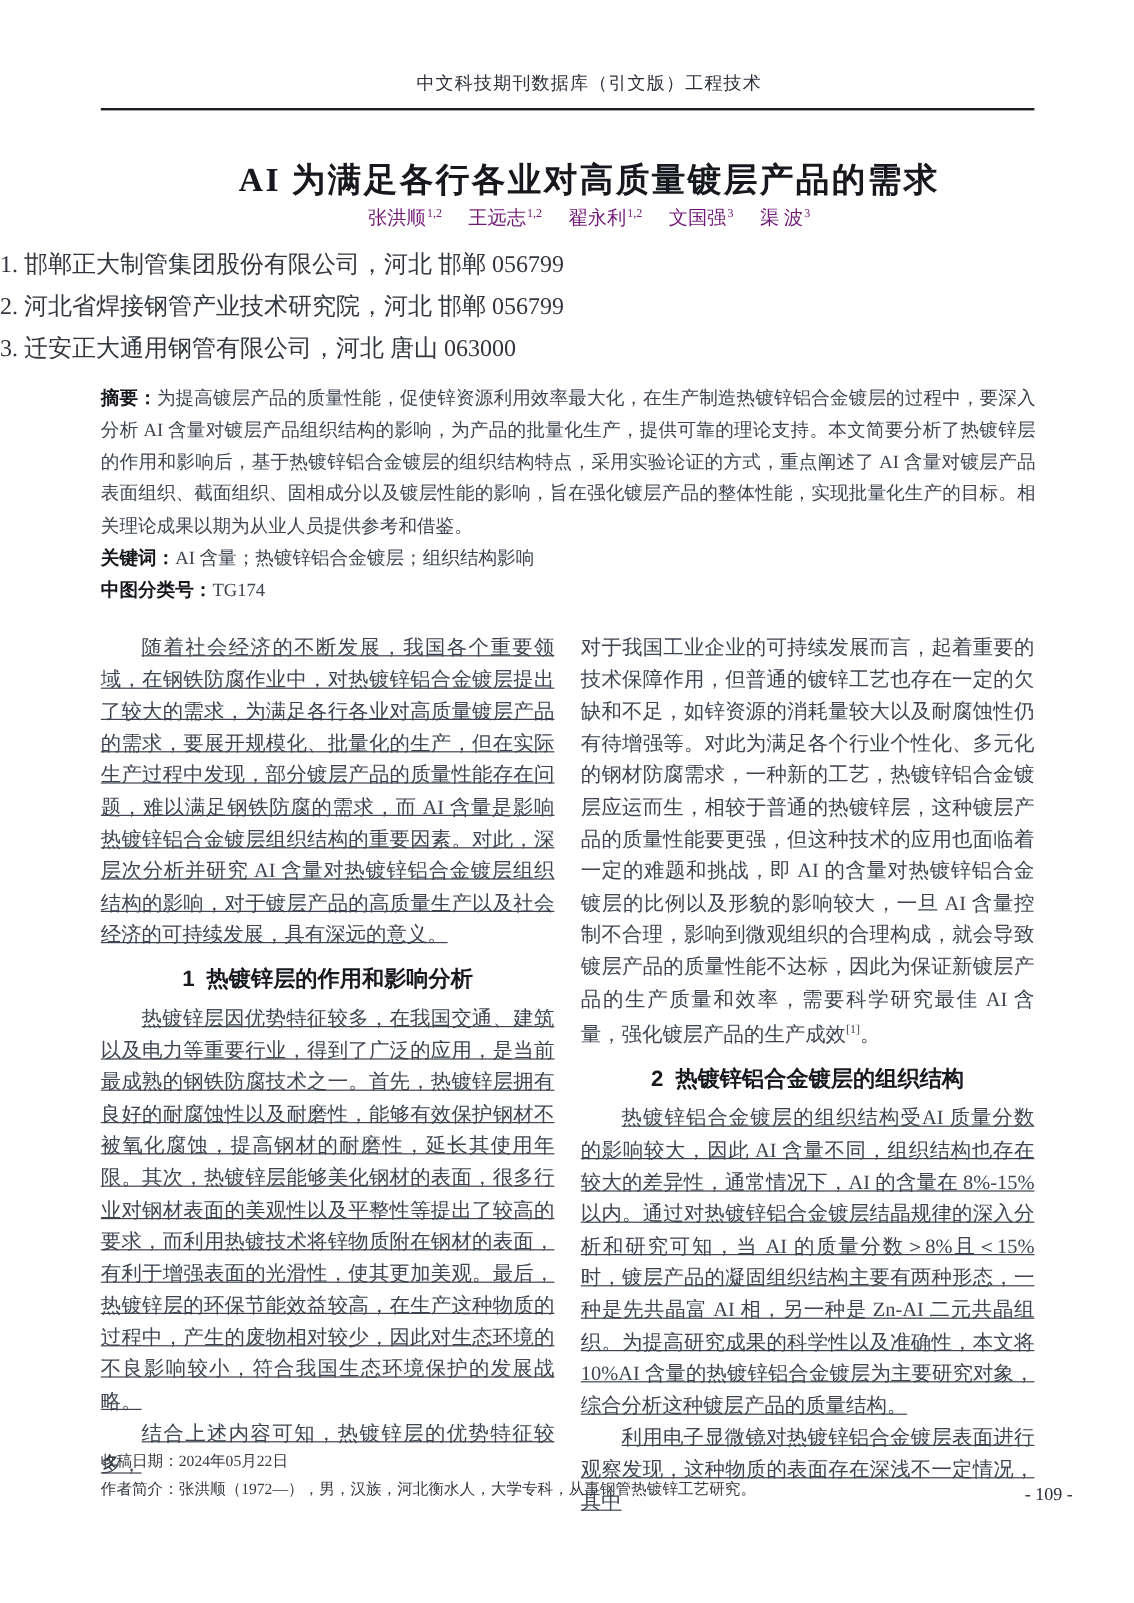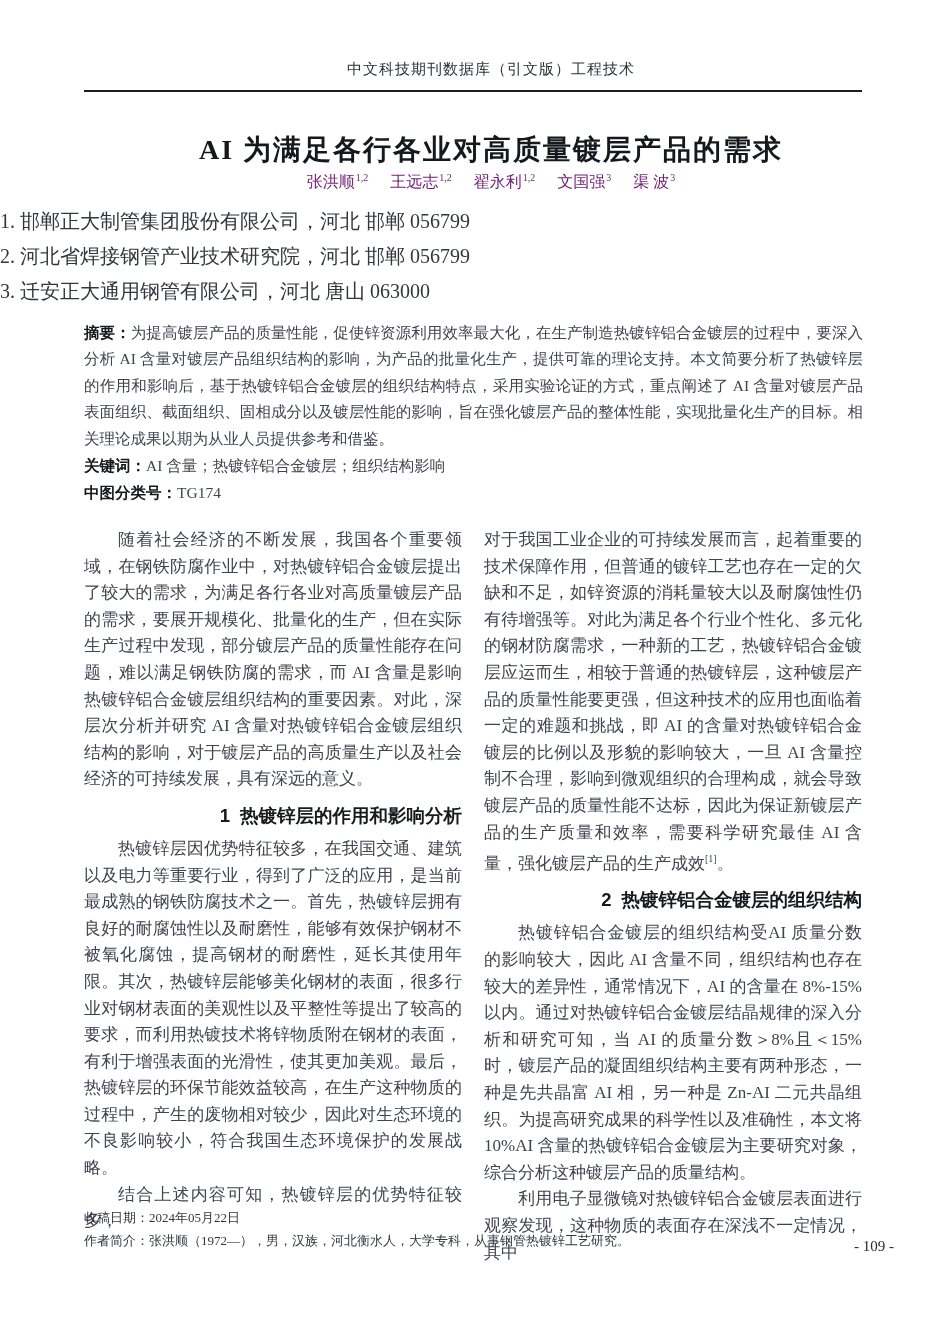--- a/index.html
+++ b/index.html
@@ -79,28 +79,28 @@
     top: 527px;
     width: 378px;
     font-size: 17px;
     line-height: 26.6px;
     text-align: justify;
     color: #3f4450;
   }
   .col-left  { left: 84px; }
   .col-right { left: 484px; }
   .column p { margin: 0; }
-  .column p.indent { text-indent: 2em; }
+  .column p.indent { text-indent: 2em; text-decoration: underline; }
   .column h2 {
     margin: 9px 0 6px 0;
     font-family: "Liberation Sans", "DejaVu Sans", sans-serif;
     font-size: 18.5px;
     font-weight: 700;
     color: #17191e;
-    text-align: right;
+    text-align: center;
     line-height: 28px;
   }
   .column h2 .sec-no { margin-right: 10px; }
   .column sup { font-size: 10px; }
   
   .footnote {
     position: absolute;
     top: 1206px; left: 84px;
     width: 720px;
     font-size: 13px;

